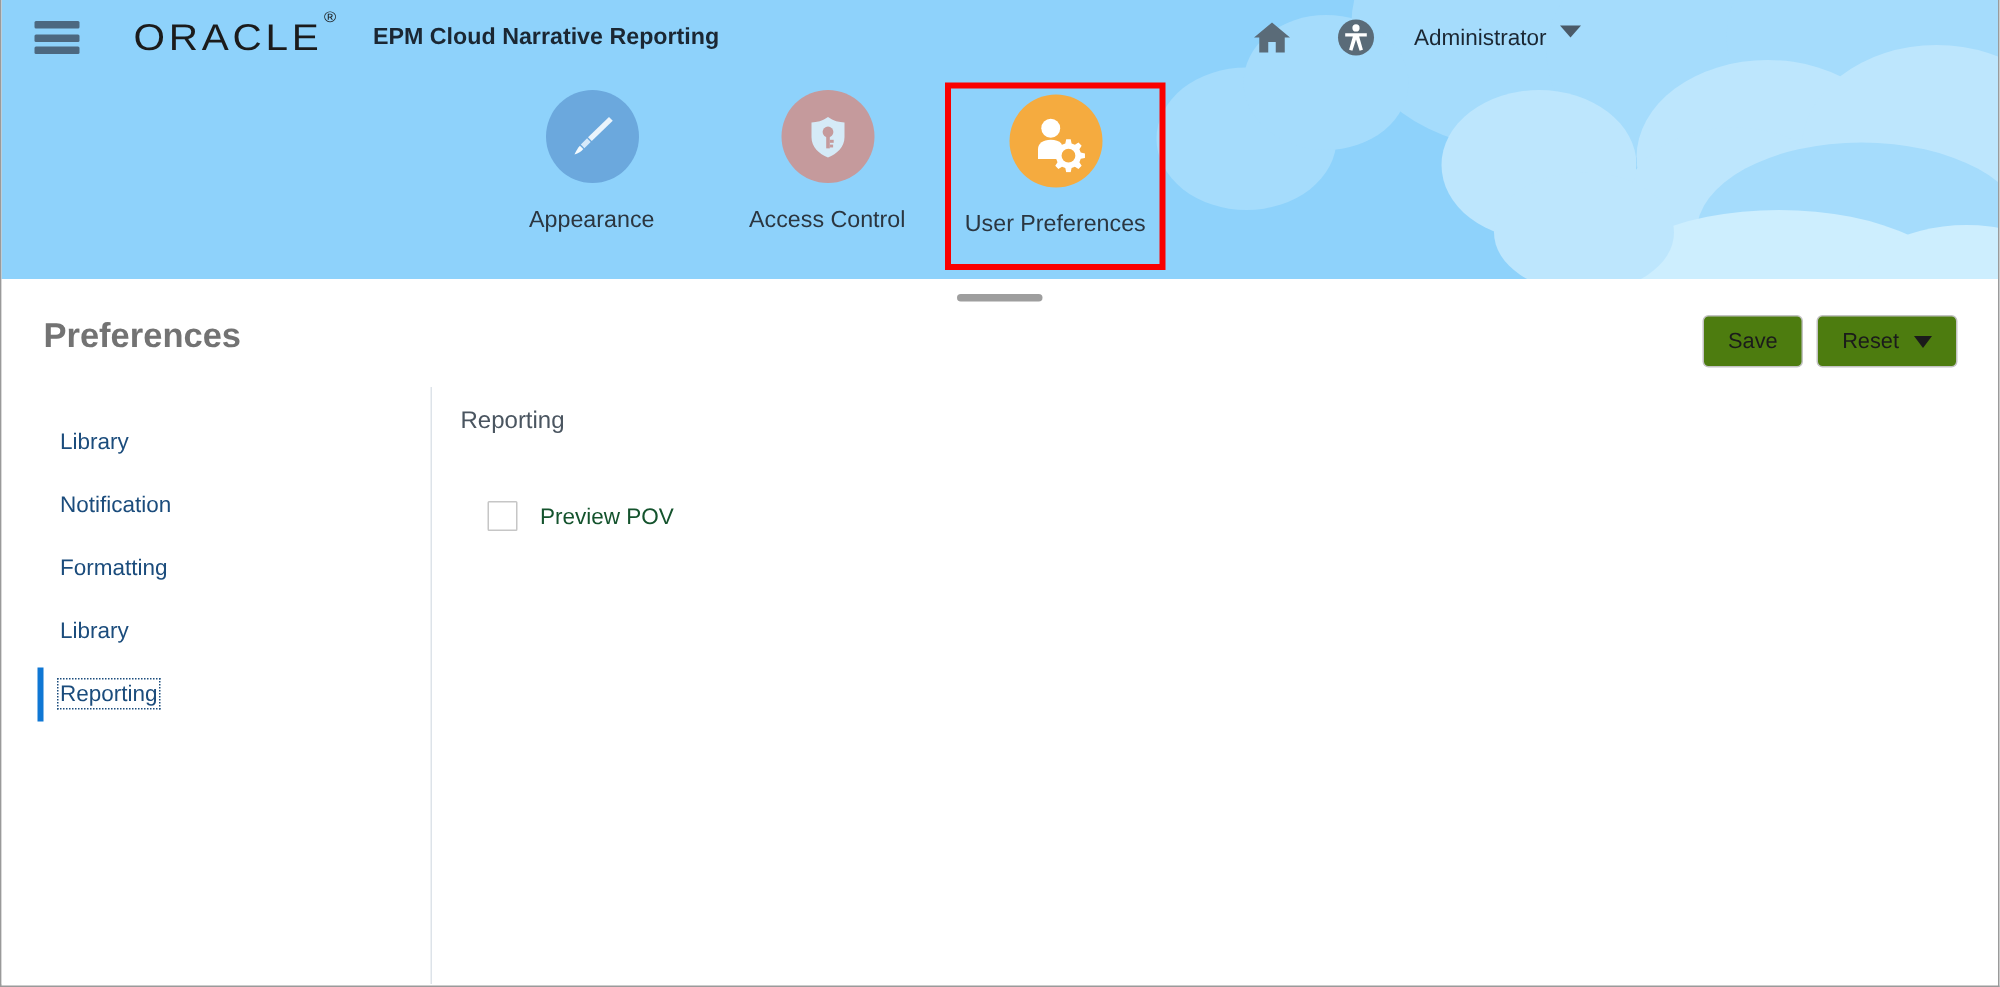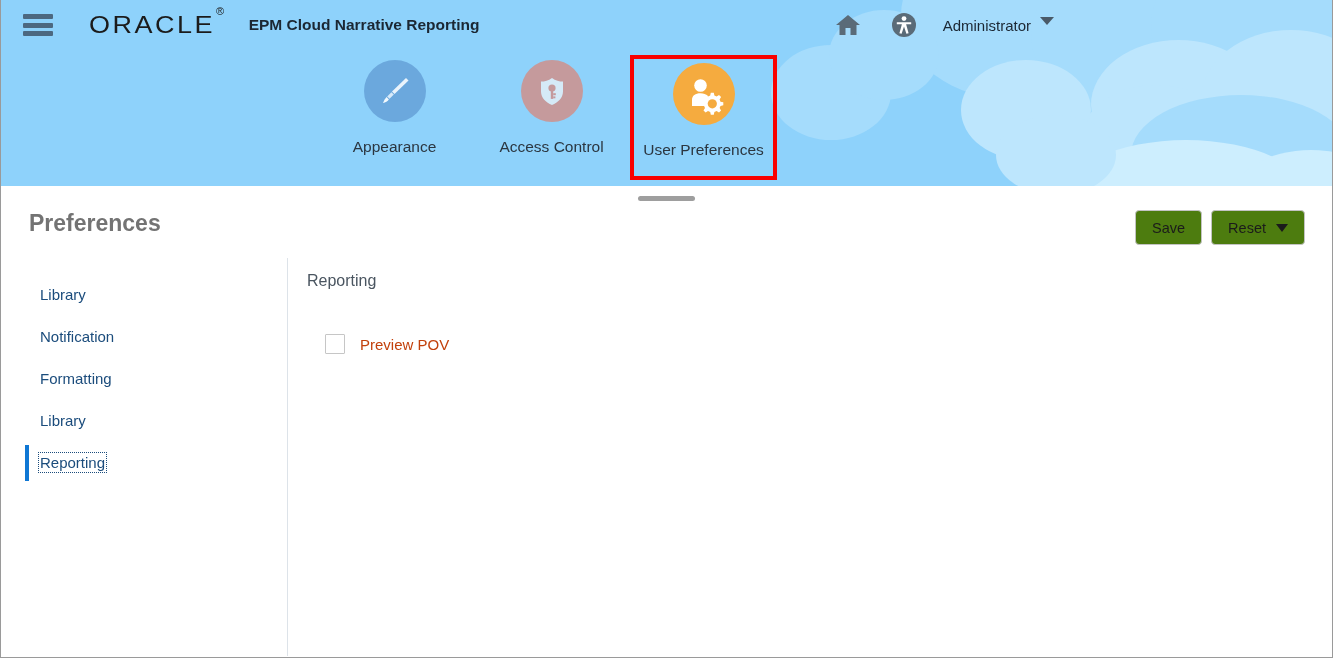--- a/index.html
+++ b/index.html
@@ -272,21 +272,21 @@
     width: 20px;
     height: 20px;
     border: 1px solid #c6c6c6;
     background: #ffffff;
     border-radius: 1px;
     box-sizing: border-box;
   }
   .checkbox-label {
     margin-left: 15px;
     font-size: 15px;
-    color: #c2410c;
+    color: #14532d;
   }
 </style>
 </head>
 <body>
 
 <div class="sky">
 
   <div class="clouds">
     <div class="cloud c-light" style="left:900px;  top:-70px;  width:230px; height:170px;"></div>
     <div class="cloud c-light" style="left:1030px; top:-40px;  width:190px; height:150px;"></div>

